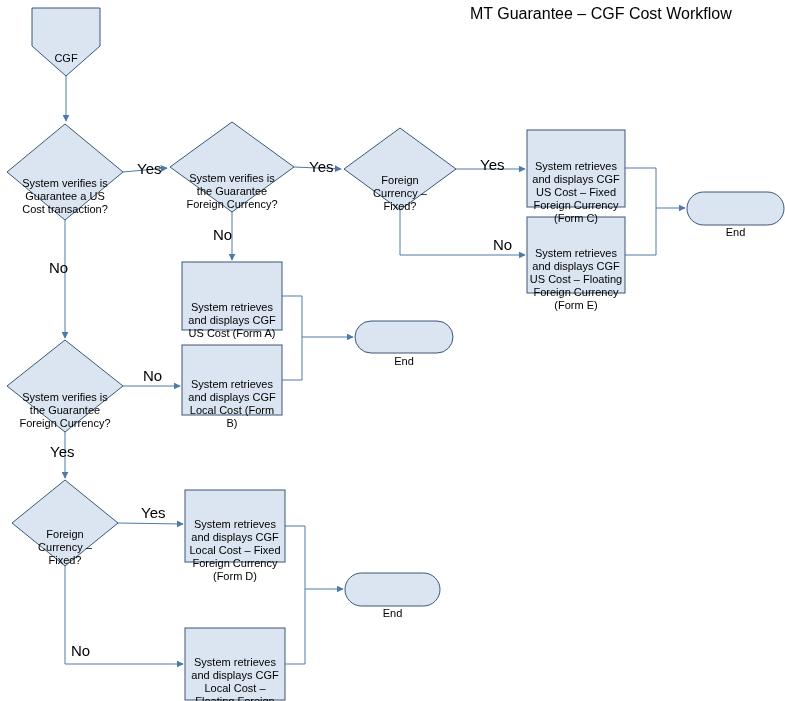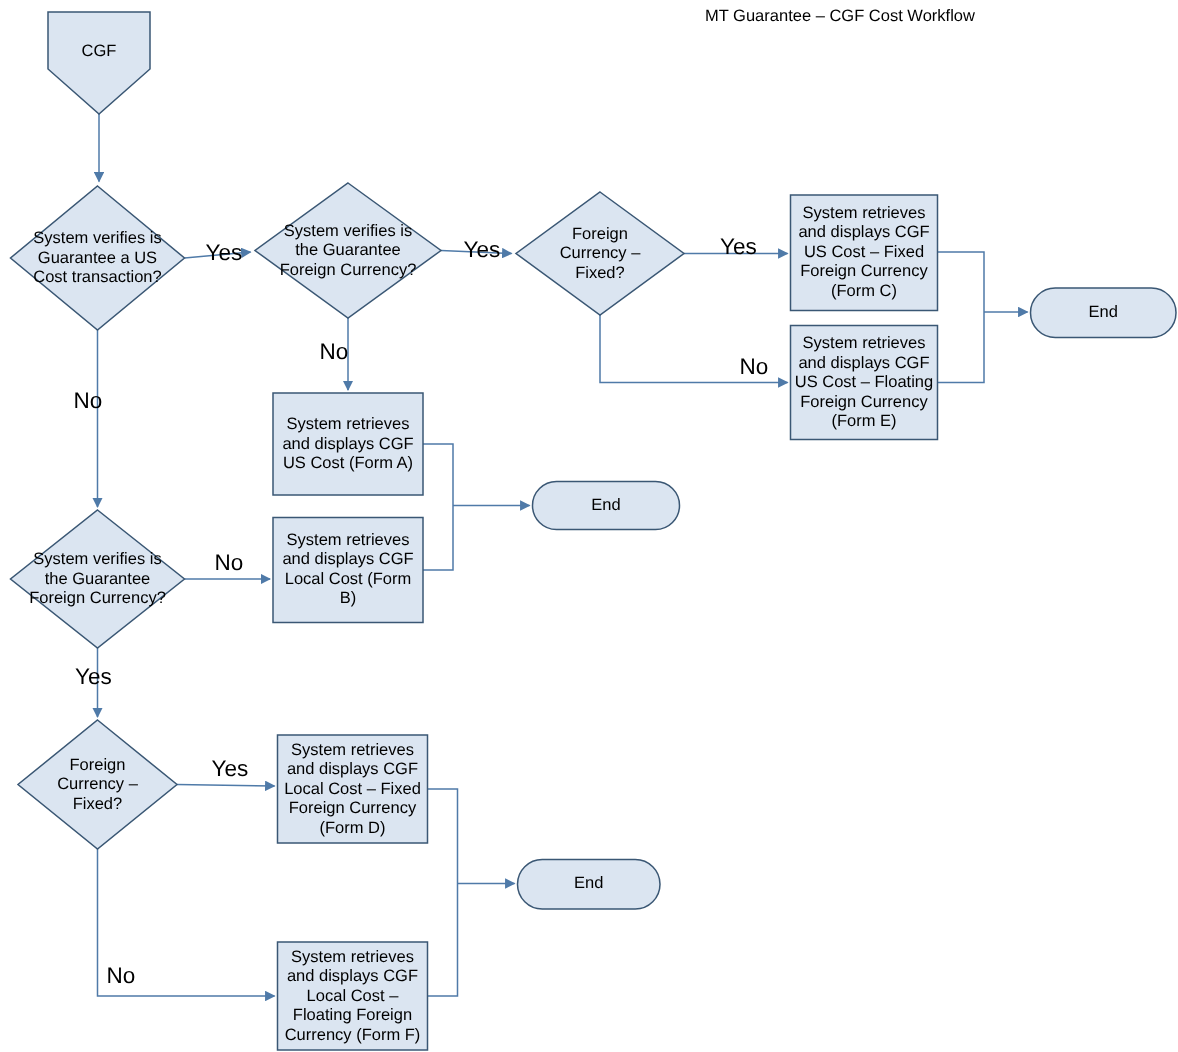--- a/index.html
+++ b/index.html
@@ -7,23 +7,24 @@
   body { font-family:"Liberation Sans", sans-serif; color:var(--text,#000); }
   .canvas { position:relative; width:785px; height:701px; background:var(--background,#fff); overflow:hidden; }
   .layer { position:absolute; left:0; top:0; }
   .shape { fill:var(--shape-fill,#dbe5f1); stroke:var(--shape-stroke,#3a5774); stroke-width:1; }
   .conn { fill:none; stroke:var(--connector,#4f7aa8); stroke-width:1; }
   #arrowhead path { fill:var(--connector,#4f7aa8); stroke:none; }
   .node-label {
     position:absolute; display:flex; align-items:center; justify-content:center;
     text-align:center; font-size:11px; line-height:13px; white-space:pre-line;
     pointer-events:none;
+    margin-top:24px;
   }
   .edge-label { position:absolute; font-size:15px; line-height:12px; }
-  .diagram-title { position:absolute; left:470px; top:5px; font-size:11px; }
+  .diagram-title { position:absolute; left:470px; top:5px; font-size:16px; }
 </style>
 </head>
 <body>
 
 <div class="canvas">
 
   <svg class="layer" width="785" height="701" viewBox="0 0 785 701">
     <defs>
       <marker id="arrowhead" viewBox="0 0 10 10" refX="9" refY="5" markerWidth="7" markerHeight="7" orient="auto">
         <path d="M0,0 L10,5 L0,10 z"></path>

